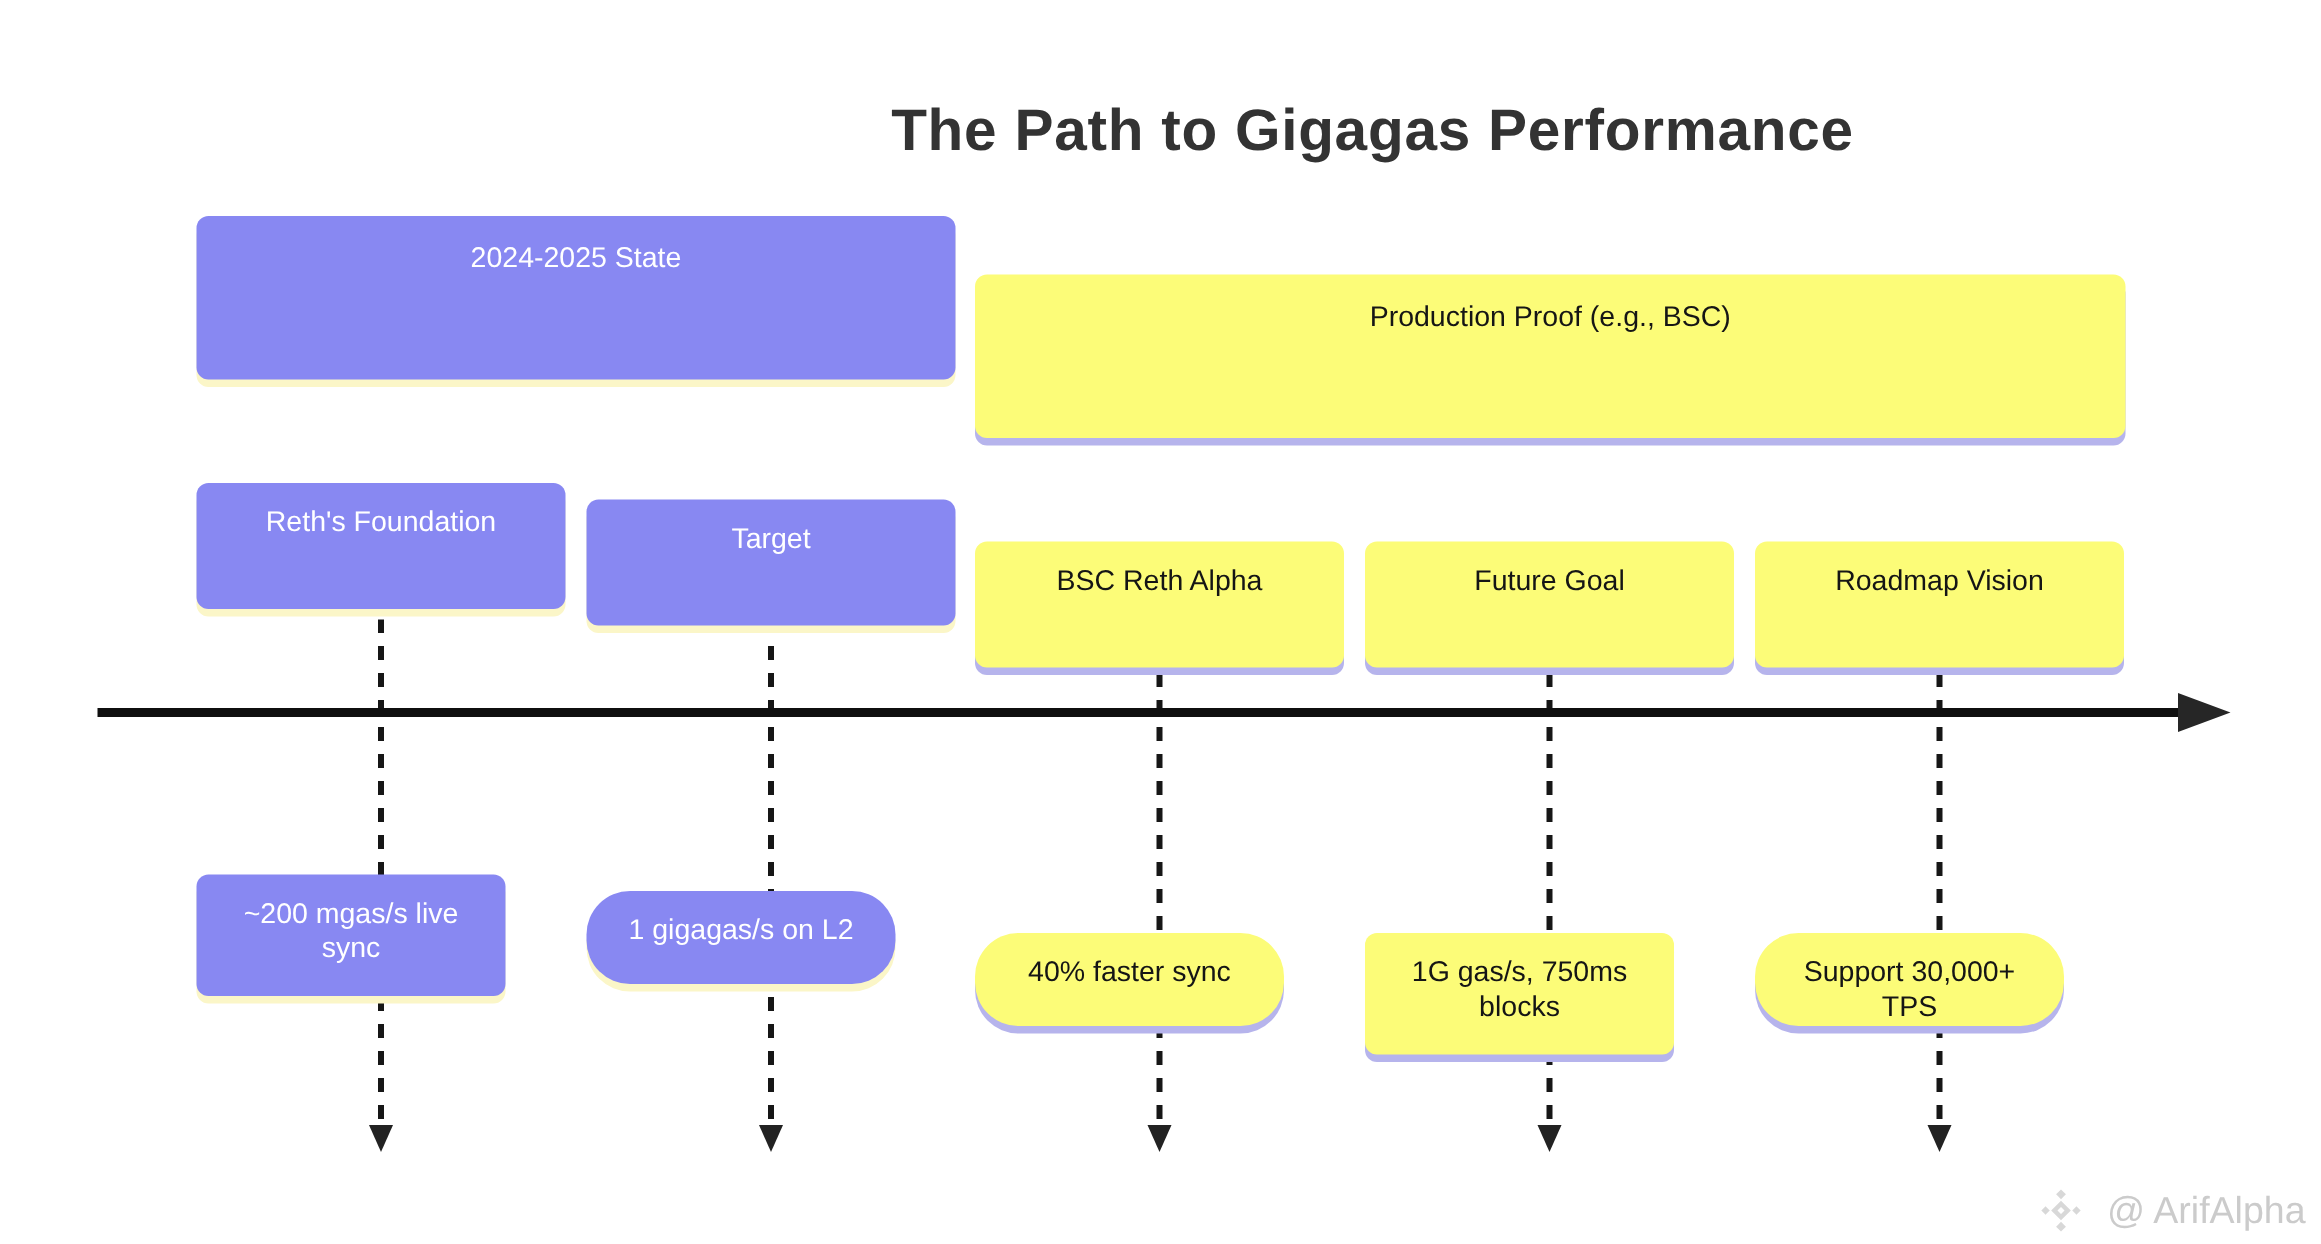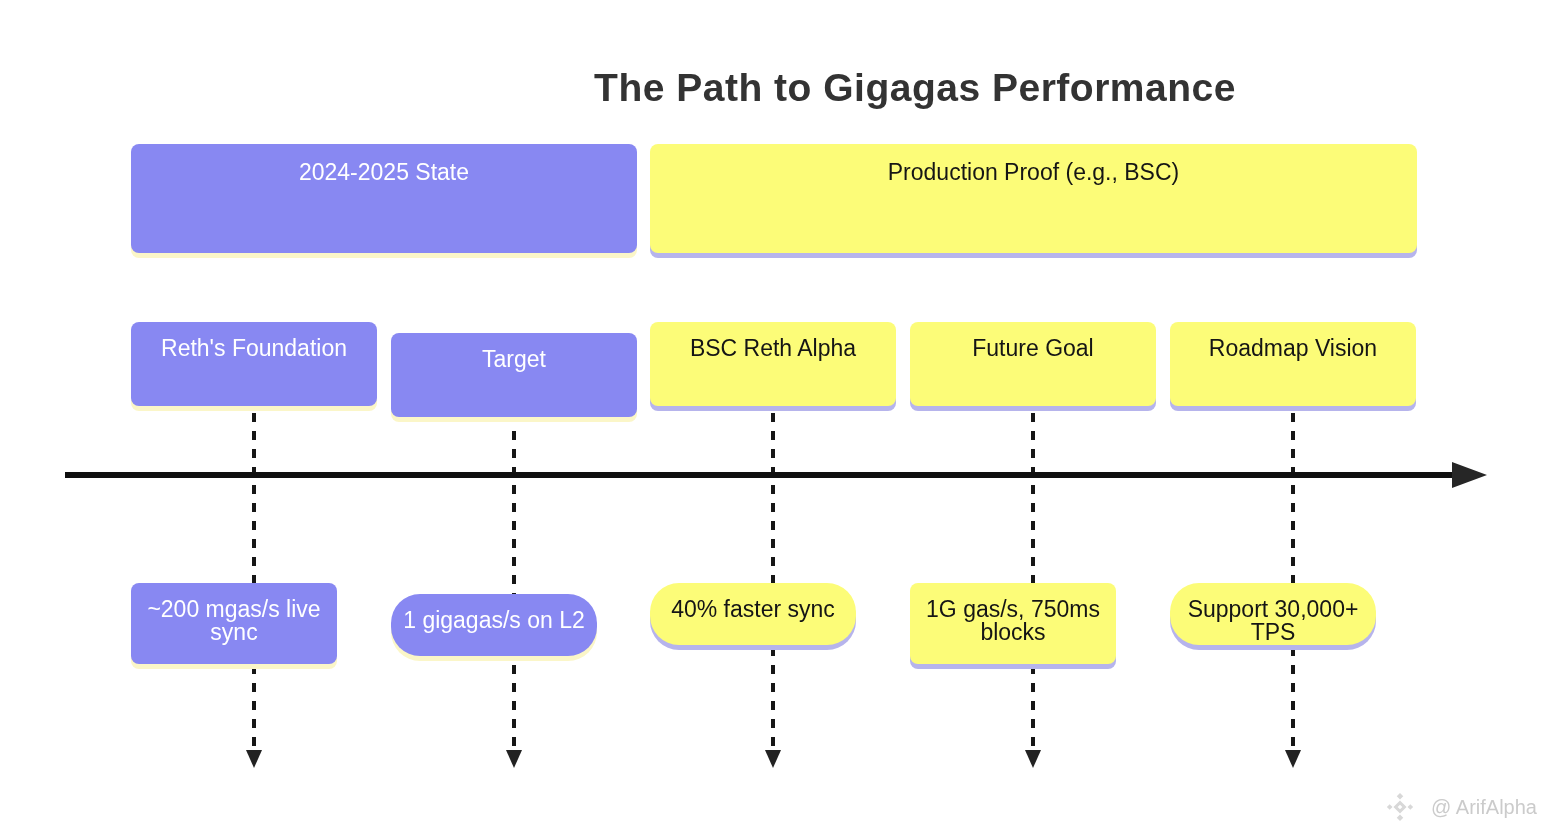--- a/index.html
+++ b/index.html
@@ -32,32 +32,33 @@
     transform:translateX(-50%);
     font-size:39px;
     font-weight:700;
     color:var(--title-text);
     white-space:nowrap;
     letter-spacing:0.5px;
   }
   .box{
     position:absolute;
     border-radius:8px;
-    font-size:23px;
+    font-size:19px;
     text-align:center;
   }
   .box.purple{
     background:var(--purple-box);
     color:var(--purple-box-text);
     box-shadow:0 5px 0 0 var(--strip-under-purple);
   }
   .box.yellow{
     background:var(--yellow-box);
     color:var(--yellow-box-text);
     box-shadow:0 5px 0 0 var(--strip-under-yellow);
+    margin-top:39px;
   }
   .box .label{
     padding:15px 12px 0;
     line-height:23px;
   }
   
   .era0{left:131px;top:144px;width:506px;height:109px;}
   .era1{left:650px;top:144px;width:767px;height:109px;}
   .era0 .label,.era1 .label{padding-top:17px;}
   
@@ -99,21 +100,21 @@
     border-top:13px solid transparent;
     border-bottom:13px solid transparent;
     border-left:35px solid #262626;
   }
   
   .watermark{
     position:absolute;
     right:10px;bottom:7px;
     display:flex;align-items:center;gap:16px;
     color:var(--watermark-text);
-    font-size:20px;
+    font-size:25px;
   }
   .watermark svg{display:block;}
 </style>
 </head>
 <body>
 
 <div class="canvas">
 
   <div class="title">The Path to Gigagas Performance</div>
 

